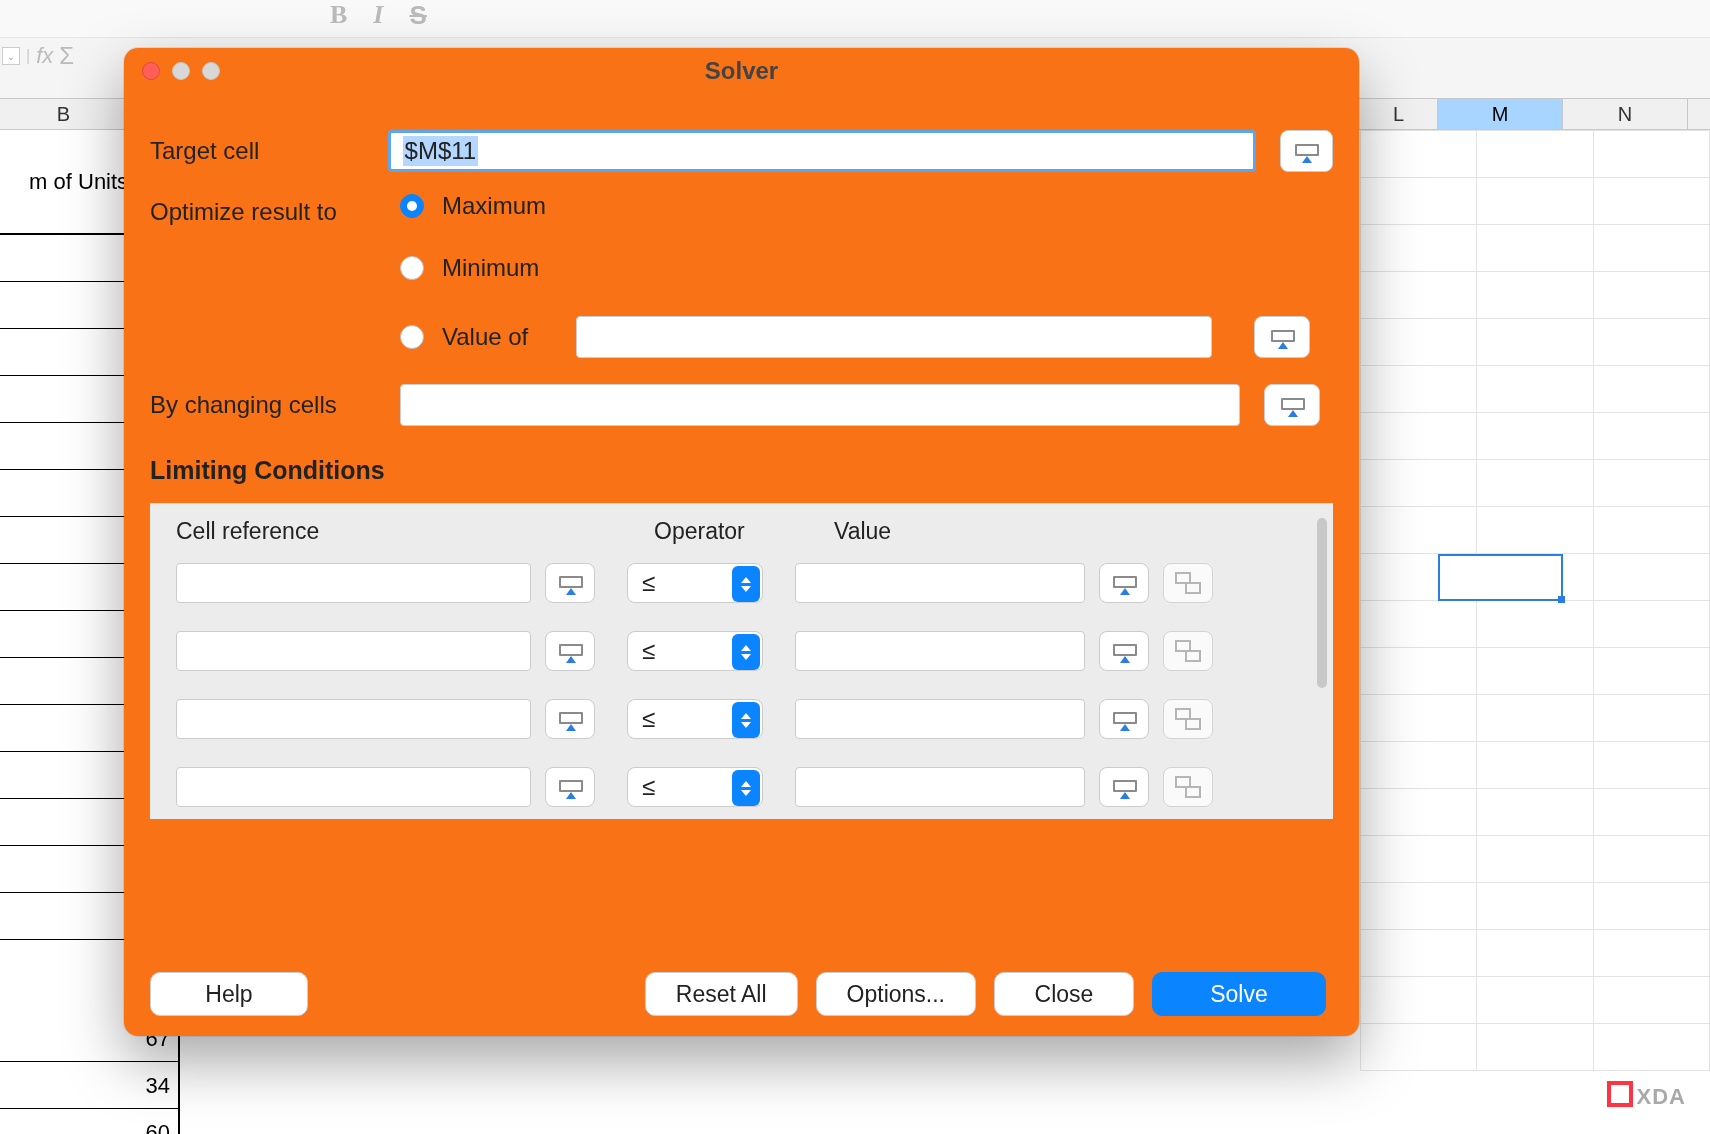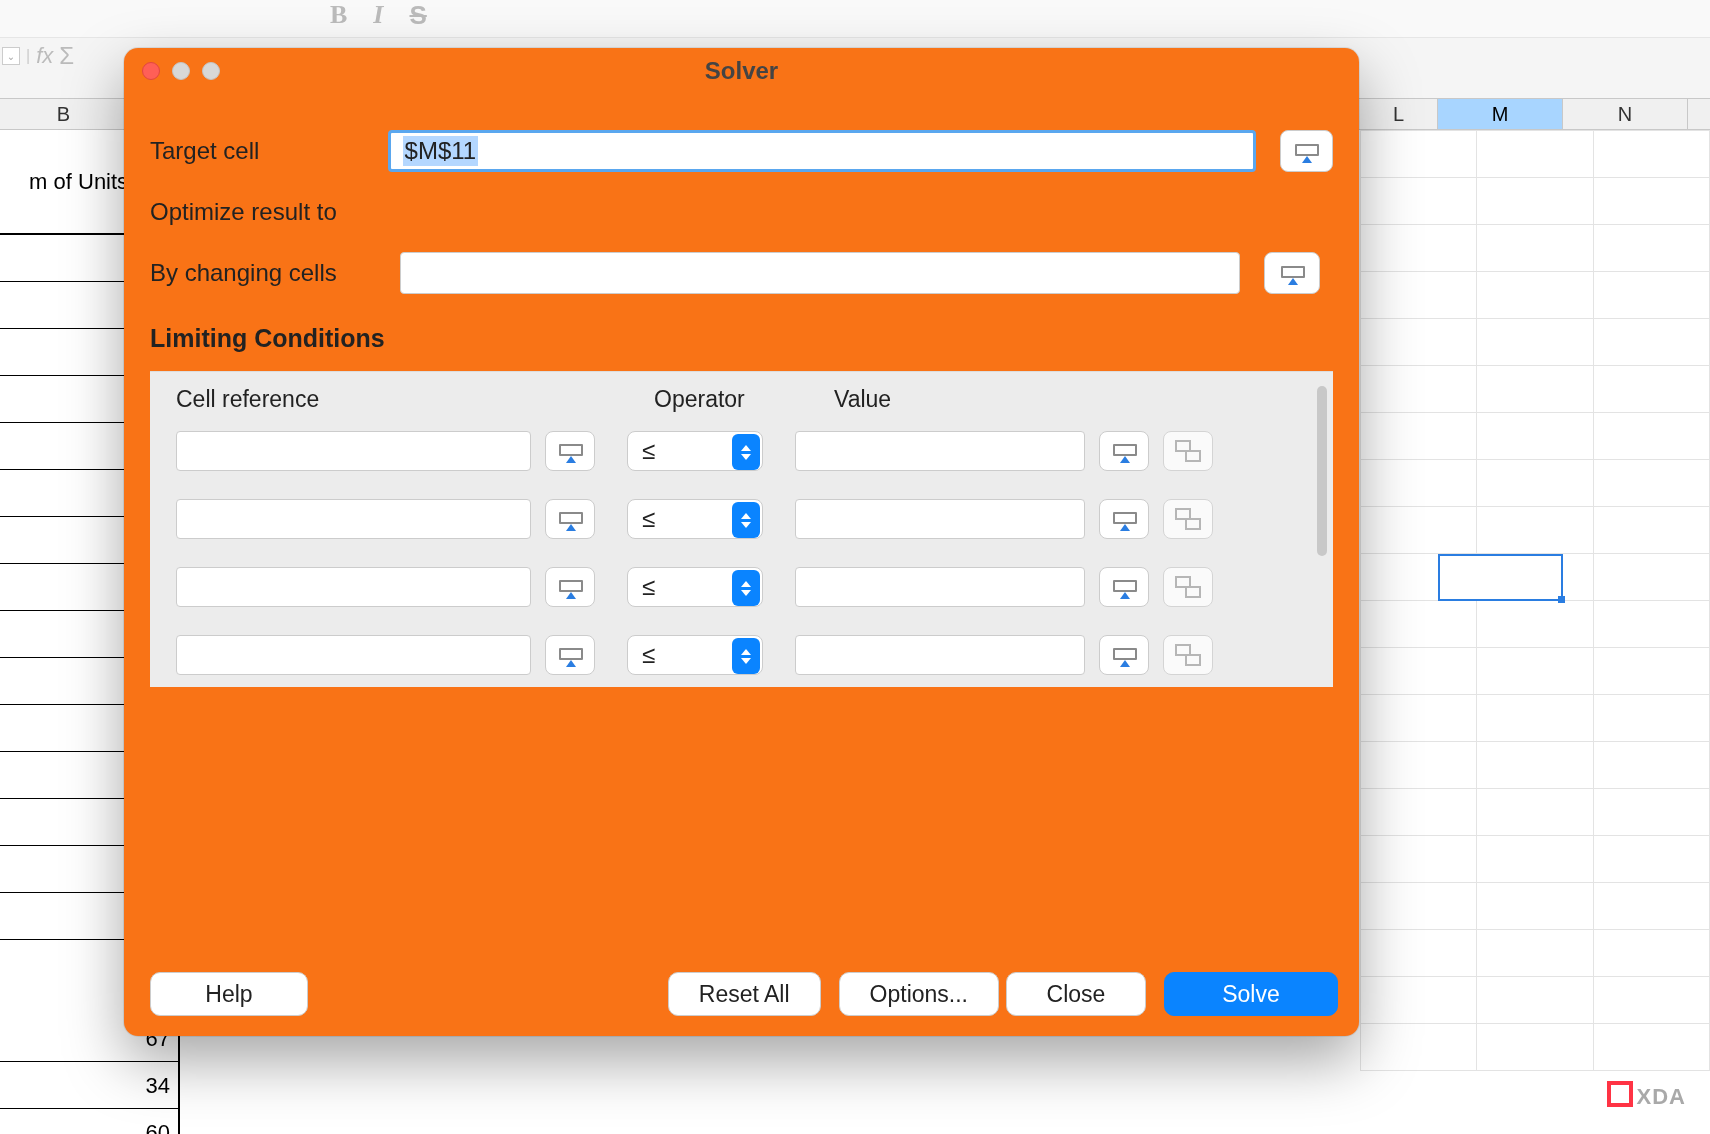--- a/index.html
+++ b/index.html
@@ -363,21 +363,21 @@
   position: absolute;
   right: 6px; top: 14px;
   width: 10px; height: 170px;
   background: #c8c8c8;
   border-radius: 5px;
 }
 
 
 .button-bar {
   position: absolute;
-  bottom: 20px; left: 26px; right: 21px;
+  bottom: 20px; left: 26px; right: 33px;
   display: flex;
   align-items: center;
   justify-content: space-between;
 }
 .btn {
   height: 44px;
   padding: 0 30px;
   background: #fff;
   border: 1px solid #ccc;
   border-radius: 10px;
@@ -623,20 +623,38 @@
       <div class="text-input focused" style="width:912px;display:flex;align-items:center;">
         <span class="selection" style="padding:1px 2px;">$M$11</span>
       </div>
       <div class="shrink-btn">
           <div class="shrink-icon"></div>
         </div>
     </div>
 
     <div class="form-row" style="align-items:flex-start;margin-bottom:26px;">
       <div class="form-label" style="padding-top:6px;">Optimize result to</div>
+      <div class="radio-group">
+        <div class="radio-row">
+          <div class="radio checked"></div>
+          <div class="radio-label">Maximum</div>
+        </div>
+        <div class="radio-row">
+          <div class="radio"></div>
+          <div class="radio-label">Minimum</div>
+        </div>
+        <div class="radio-row">
+          <div class="radio"></div>
+          <div class="radio-label">Value of</div>
+          <input class="text-input" style="width: 636px; margin-left: 30px;" value="">
+          <div class="shrink-btn" style="margin-left:24px;">
+              <div class="shrink-icon"></div>
+            </div>
+        </div>
+      </div>
     </div>
 
     <div class="form-row">
       <div class="form-label">By changing cells</div>
       <input class="text-input" style="width: 840px;" value="">
       <div class="shrink-btn">
           <div class="shrink-icon"></div>
         </div>
     </div>
 
@@ -735,21 +753,21 @@
         </div>
       </div>
       <div class="scrollbar"></div>
     </div>
   </div>
 
   <div class="button-bar">
     <div class="btn" style="width:158px;">Help</div>
     <div style="flex:1;"></div>
     <div class="btn" style="margin-right:18px;">Reset All</div>
-    <div class="btn" style="margin-right:7px;">Options...</div>
+    <div class="btn" style="margin-right:18px;">Options...</div>
     <div class="btn" style="margin-right:18px;width:140px;">Close</div>
     <div class="btn primary" style="width:174px;">Solve</div>
   </div>
 </div>
 
 <div class="watermark">
   <span class="red-box"></span><span>XDA</span>
 </div>
 
 </body></html>

